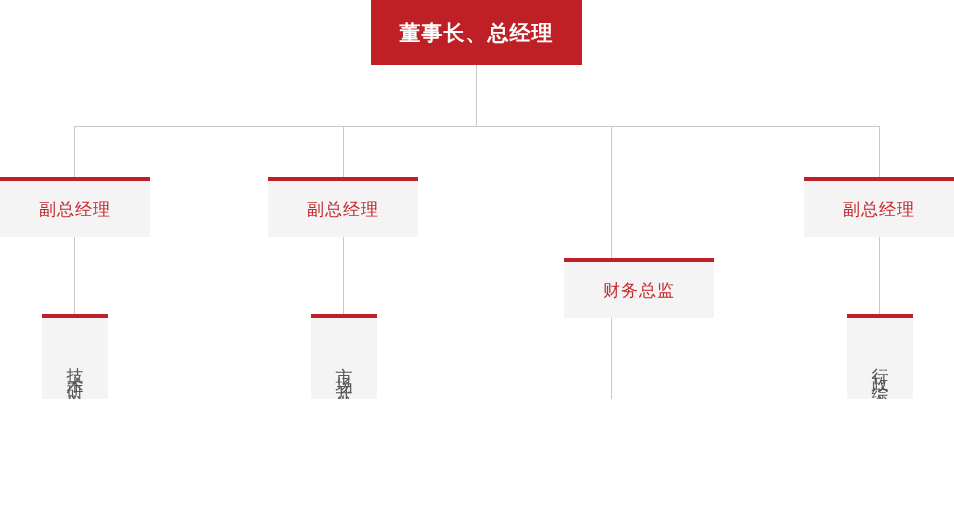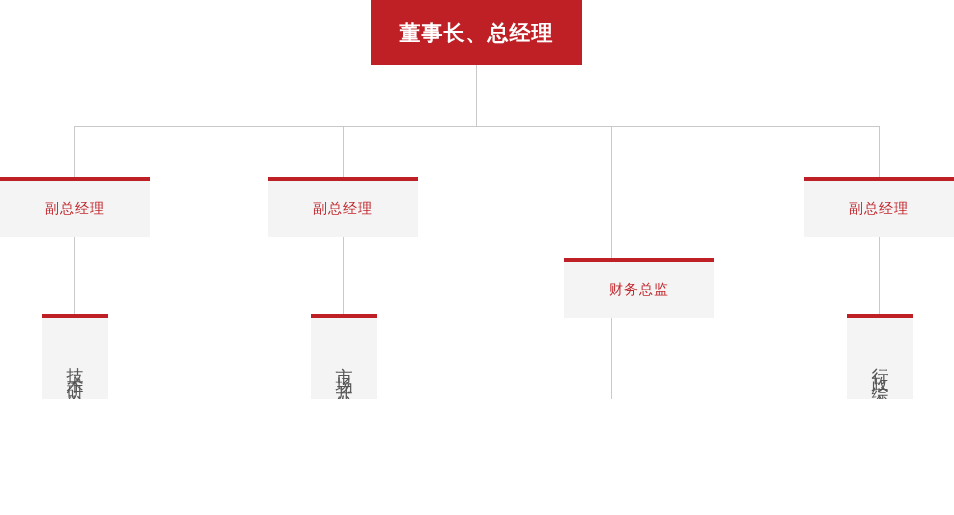--- a/index.html
+++ b/index.html
@@ -44,21 +44,21 @@
     letter-spacing: 1px;
     display: flex;
     align-items: center;
     justify-content: center;
   }
 
   .node-mid {
     background: #f4f4f4;
     border-top: 4px solid #be2026;
     color: #c1272d;
-    font-size: 14px;
+    font-size: 17px;
     letter-spacing: 1px;
     display: flex;
     align-items: center;
     justify-content: center;
   }
 
   .node-dept {
     background: #f4f4f4;
     border-top: 4px solid #be2026;
     color: #555555;

